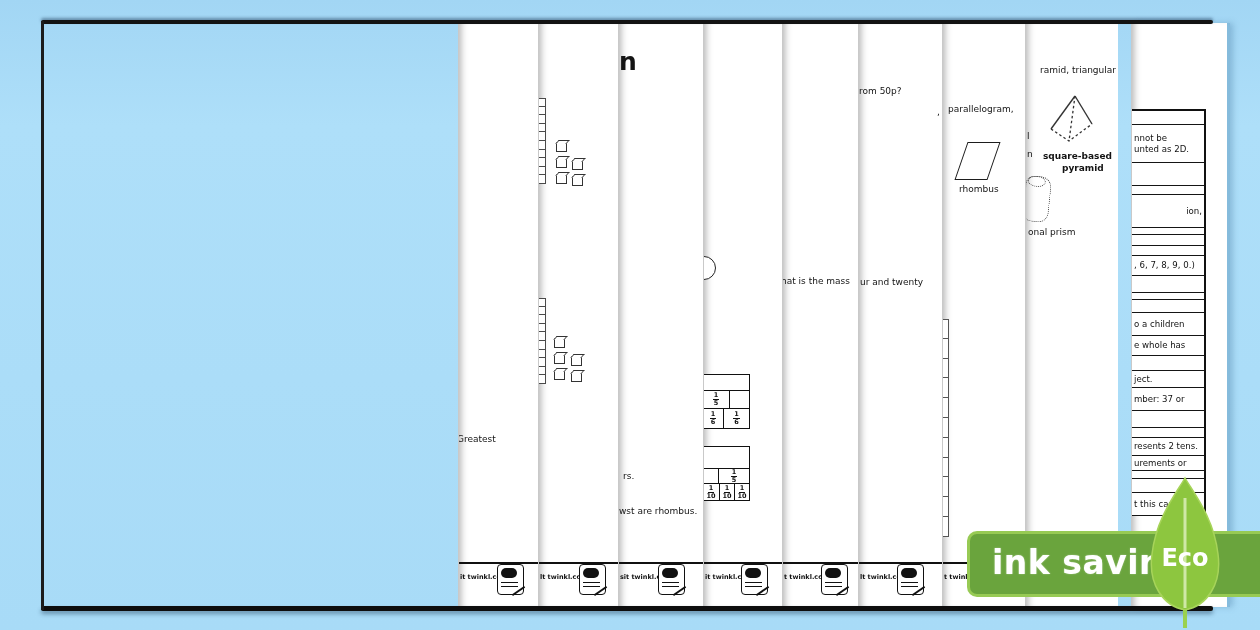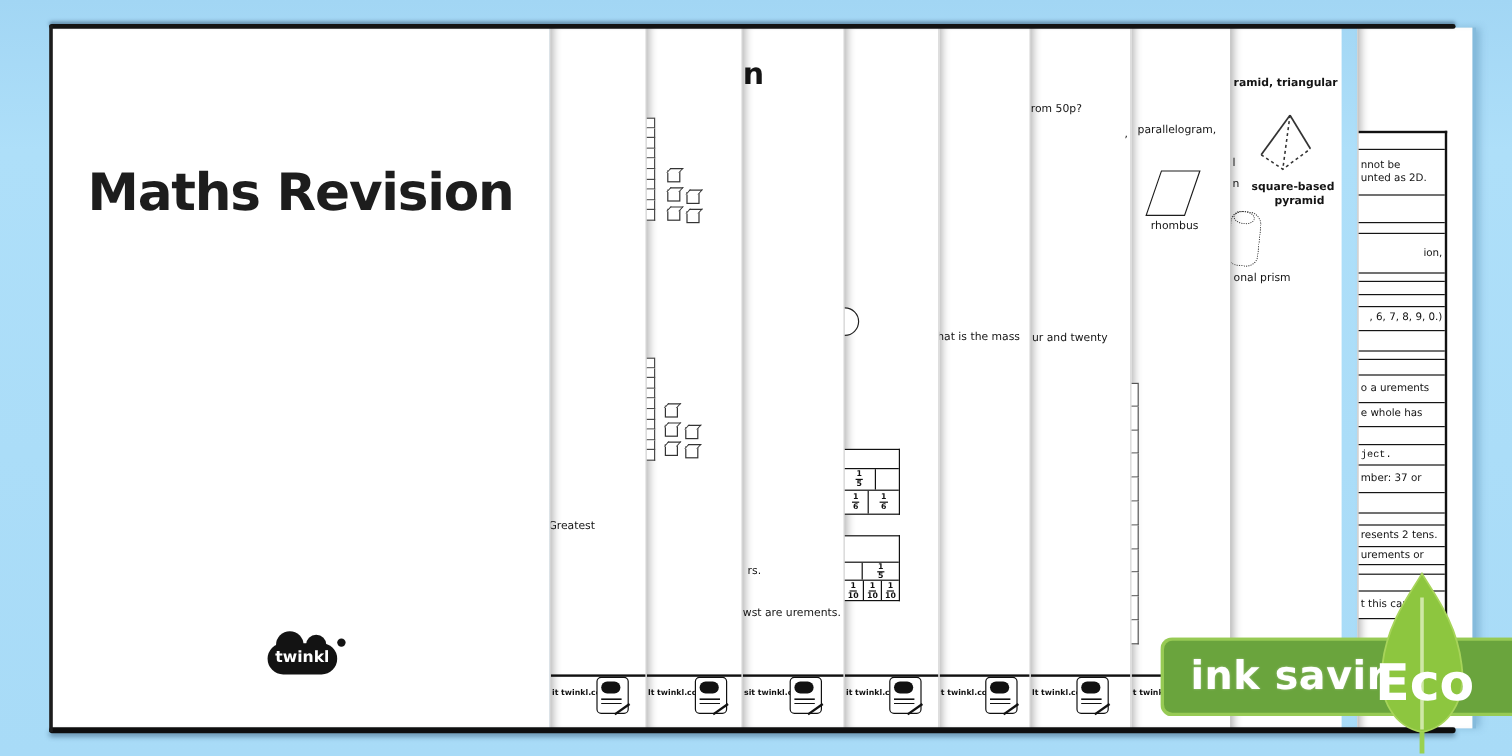--- a/index.html
+++ b/index.html
@@ -72,36 +72,29 @@
   .trow{border-bottom:1.7px solid #151515;box-sizing:border-box;display:flex;flex-direction:column;
         justify-content:center;font-size:8.6px;color:#111;padding:0 2px;overflow:hidden;line-height:1.2;font-weight:500;}
   .trow span{display:block;white-space:nowrap;}
   
   .eco-banner{position:absolute;left:967px;top:531px;width:300px;height:60px;background:#6aa43d;
               border:3px solid #97ca54;border-right:none;border-radius:10px 0 0 10px;z-index:8;}
   .eco-banner .ink{position:absolute;left:22px;top:0;line-height:58px;color:#ffffff;font-size:33px;
                    font-weight:600;letter-spacing:.5px;text-shadow:0 0 2px rgba(255,255,255,.4);}
   .eco-leaf{position:absolute;left:1146px;top:476px;width:78px;height:154px;z-index:9;}
   .eco-leaf .eco-text{position:absolute;left:0;top:68px;width:78px;text-align:center;color:#fff;
-                      font-size:42px;font-weight:bold;}
+                      font-size:24px;font-weight:bold;}
 </style>
 </head>
 <body>
 
 <div id="root">
 
   <div class="stack">
 
-    <div class="page" style="left:0;width:415px;">
-      <div class="cover-title">Maths Revision</div>
-      <div class="cloud-logo">
-        <span>twinkl</span>
-        <i class="dot"></i>
-      </div>
-    </div>
 
     <div class="page page-strip" style="left:415px;width:80px;">
       <div class="ws" style="left:-2px;top:411px;">Greatest</div>
       <div class="footline"></div>
       <div class="foottext">it twinkl.com</div>
       <div class="badge">
           <i class="cloud"></i>
           <i class="lines"></i>
           <i class="pencil"></i>
         </div>
@@ -147,21 +140,21 @@
       <div class="badge" style="left:40px;">
           <i class="cloud"></i>
           <i class="lines"></i>
           <i class="pencil"></i>
         </div>
     </div>
 
     <div class="page page-strip" style="left:575px;width:85px;">
       <div class="ws" style="left:0;top:24px;font-size:25px;font-weight:bold;">n</div>
       <div class="ws" style="left:4px;top:448px;">rs.</div>
-      <div class="ws" style="left:0;top:483px;">wst are urements.</div>
+      <div class="ws" style="left:0;top:483px;">wst are rhombus.</div>
       <div class="footline"></div>
       <div class="foottext">sit twinkl.com</div>
       <div class="badge" style="left:39px;">
           <i class="cloud"></i>
           <i class="lines"></i>
           <i class="pencil"></i>
         </div>
     </div>
 
     <div class="page page-strip" style="left:660px;width:79px;">
@@ -285,21 +278,21 @@
       <div class="footline"></div>
       <div class="foottext">t twink</div>
       <div class="badge">
           <i class="cloud"></i>
           <i class="lines"></i>
           <i class="pencil"></i>
         </div>
     </div>
 
     <div class="page page-strip" style="left:982px;width:92px;">
-      <div class="ws" style="left:2px;top:42px;font-weight:bold;">ramid, triangular</div>
+      <div class="ws" style="left:14px;top:42px;">ramid, triangular</div>
       <div class="ws" style="left:1px;top:108px;">l</div>
       <div class="ws" style="left:1px;top:126px;">n</div>
       <svg style="position:absolute;left:22px;top:70px;" width="46" height="52" viewBox="0 0 46 52">
         <path d="M27 3 L3 36" stroke="#333" stroke-width="1.4" fill="none"></path>
         <path d="M27 3 L44 31" stroke="#333" stroke-width="1.4" fill="none"></path>
         <path d="M27 3 L21 48" stroke="#333" stroke-width="1.3" stroke-dasharray="2.5 2.5" fill="none"></path>
         <path d="M3 36 L21 48 L44 31" stroke="#333" stroke-width="1.3" stroke-dasharray="2.5 2.5" fill="none"></path>
       </svg>
       <div class="ws" style="left:17px;top:128px;font-weight:bold;">square-based</div>
       <div class="ws" style="left:36px;top:140px;font-weight:bold;">pyramid</div>
@@ -315,34 +308,34 @@
             <span>unted as 2D.</span>
           </div>
           <div class="trow" style="height: 23px;"></div>
           <div class="trow" style="height: 9px;"></div>
           <div class="trow" style="height: 33px; text-align: right;">
             <span>ion,</span>
           </div>
           <div class="trow" style="height: 7px;"></div>
           <div class="trow" style="height: 11px;"></div>
           <div class="trow" style="height: 10px;"></div>
-          <div class="trow" style="height: 20px; text-align: right;">
+          <div class="trow" style="height: 20px;">
             <span>, 6, 7, 8, 9, 0.)</span>
           </div>
           <div class="trow" style="height: 17px;"></div>
           <div class="trow" style="height: 7px;"></div>
           <div class="trow" style="height: 13px;"></div>
           <div class="trow" style="height: 23px;">
-            <span>o a urements</span>
+            <span>o a children</span>
           </div>
           <div class="trow" style="height: 20px;">
             <span>e whole has</span>
           </div>
           <div class="trow" style="height: 15px;"></div>
-          <div class="trow" style="height: 17px; font-family: Liberation Mono, monospace;">
+          <div class="trow" style="height: 17px;">
             <span>ject.</span>
           </div>
           <div class="trow" style="height: 23px;">
             <span>mber: 37 or</span>
           </div>
           <div class="trow" style="height: 17px;"></div>
           <div class="trow" style="height: 10px;"></div>
           <div class="trow" style="height: 18px;">
             <span>resents 2 tens.</span>
           </div>

